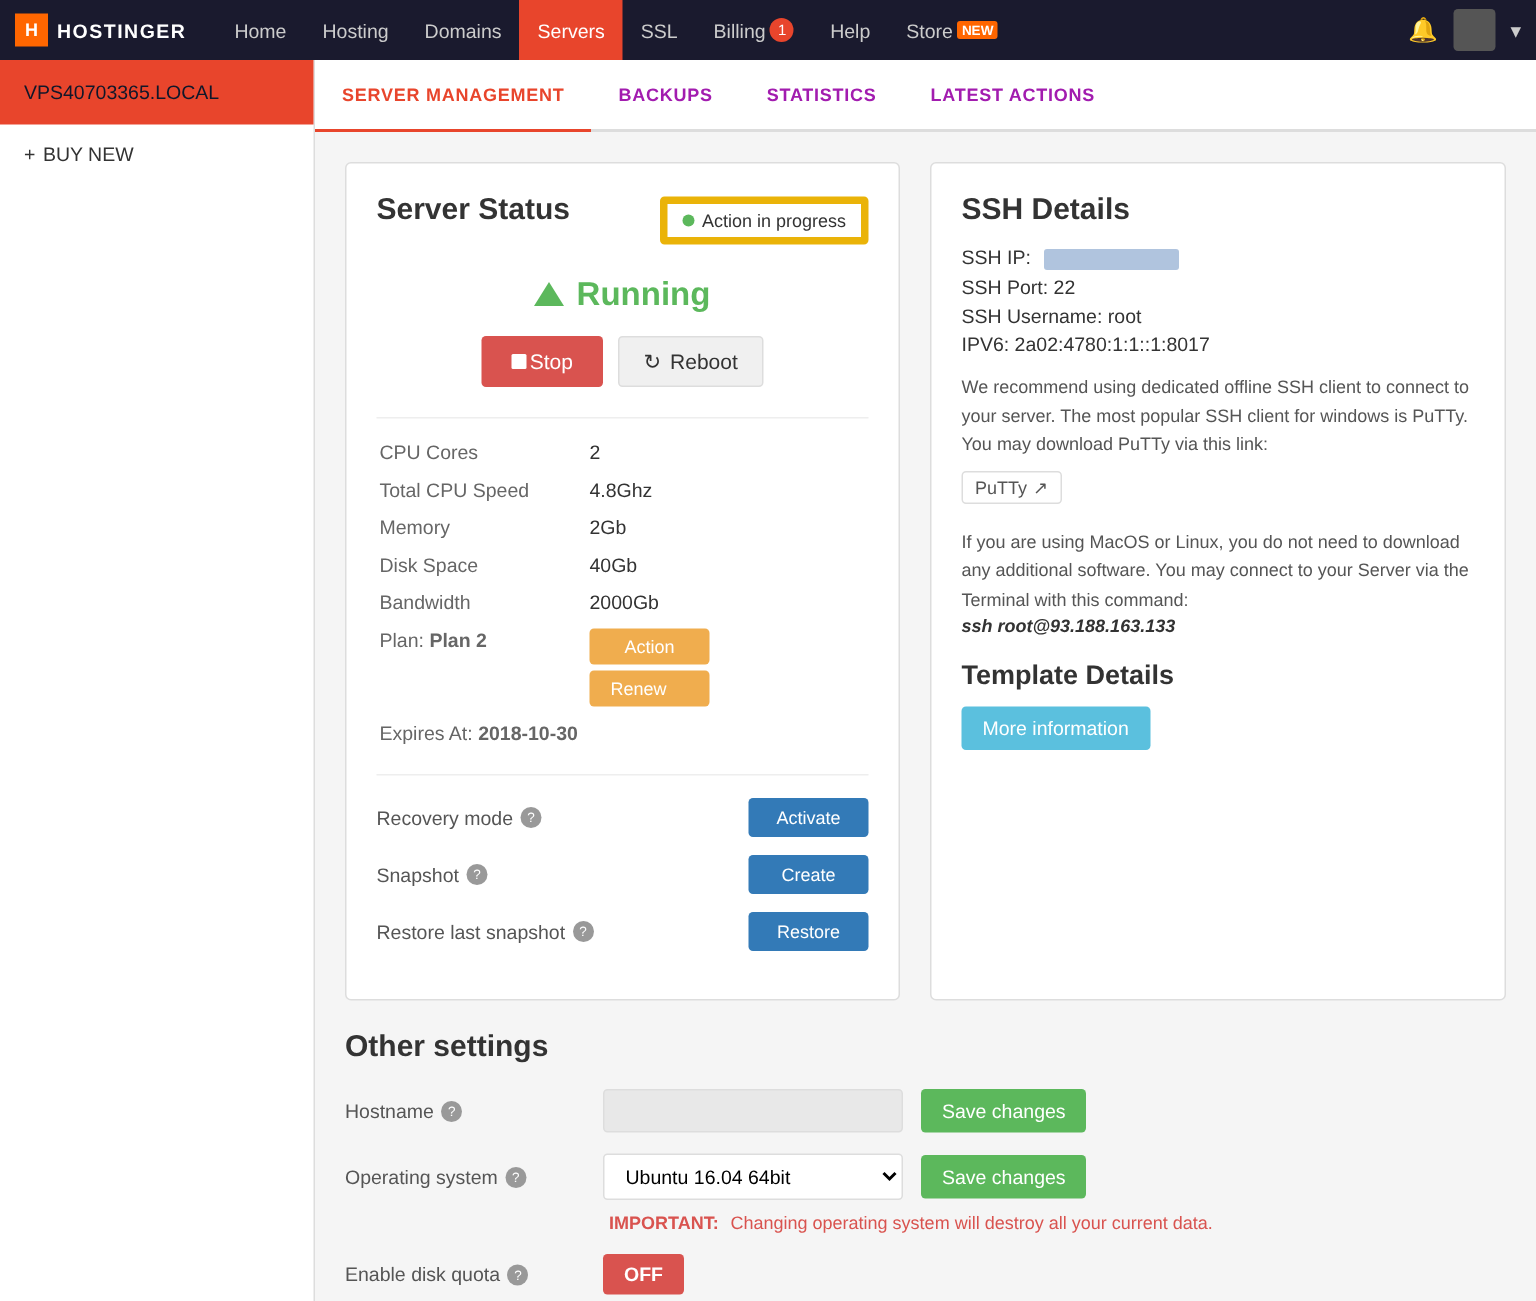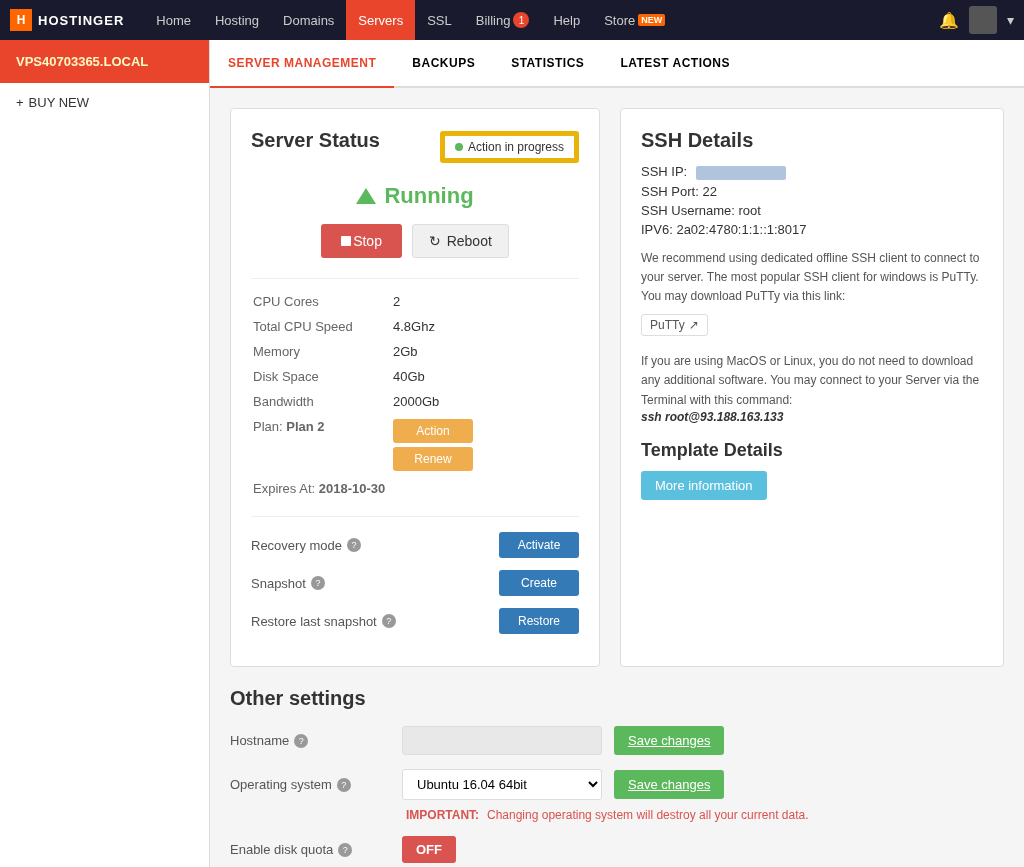--- a/index.html
+++ b/index.html
@@ -96,23 +96,23 @@
 
     
     .sidebar {
       width: 210px;
       background: white;
       border-right: 1px solid #ddd;
       flex-shrink: 0;
     }
     .sidebar-item-active {
       background: #e8452c;
-      color: #fef9c3;
+      color: #0f172a;
       padding: 14px 16px;
-      font-weight: bold;
+      font-weight: normal;
       font-size: 13px;
       cursor: pointer;
     }
     .sidebar-buy-new {
       padding: 12px 16px;
       color: #333;
       font-size: 13px;
       cursor: pointer;
       display: flex;
       align-items: center;
@@ -129,21 +129,21 @@
     
     .tabs {
       display: flex;
       background: white;
       border-bottom: 2px solid #ddd;
     }
     .tab {
       padding: 16px 18px;
       font-size: 12px;
       font-weight: bold;
-      color: #000000;
+      color: #a21caf;
       cursor: pointer;
       border-bottom: 2px solid transparent;
       margin-bottom: -2px;
       text-transform: uppercase;
       letter-spacing: 0.5px;
     }
     .tab.active { border-bottom-color: #e8452c; color: #e8452c; }
 
     
     .content-area {
@@ -275,21 +275,21 @@
     .btn-renew {
       background: #f0ad4e;
       color: white;
       border: none;
       padding: 5px 14px;
       border-radius: 3px;
       cursor: pointer;
       font-size: 12px;
       display: block;
       width: 80px;
-      text-align: center;
+      text-align: left;
     }
     .plan-row td { vertical-align: top; }
     .divider2 {
       border-top: 1px solid #eee;
       margin: 15px 0;
     }
     .action-row {
       display: flex;
       align-items: center;
       justify-content: space-between;
@@ -431,21 +431,20 @@
       background: #f5f5f5;
     }
     .btn-save {
       background: #5cb85c;
       color: white;
       border: none;
       padding: 7px 14px;
       border-radius: 3px;
       cursor: pointer;
       font-size: 13px;
-      text-decoration: underline;
     }
     .os-select {
       border: 1px solid #ddd;
       border-radius: 3px;
       padding: 6px 10px;
       font-size: 13px;
       width: 200px;
       background: white;
       cursor: pointer;
     }

